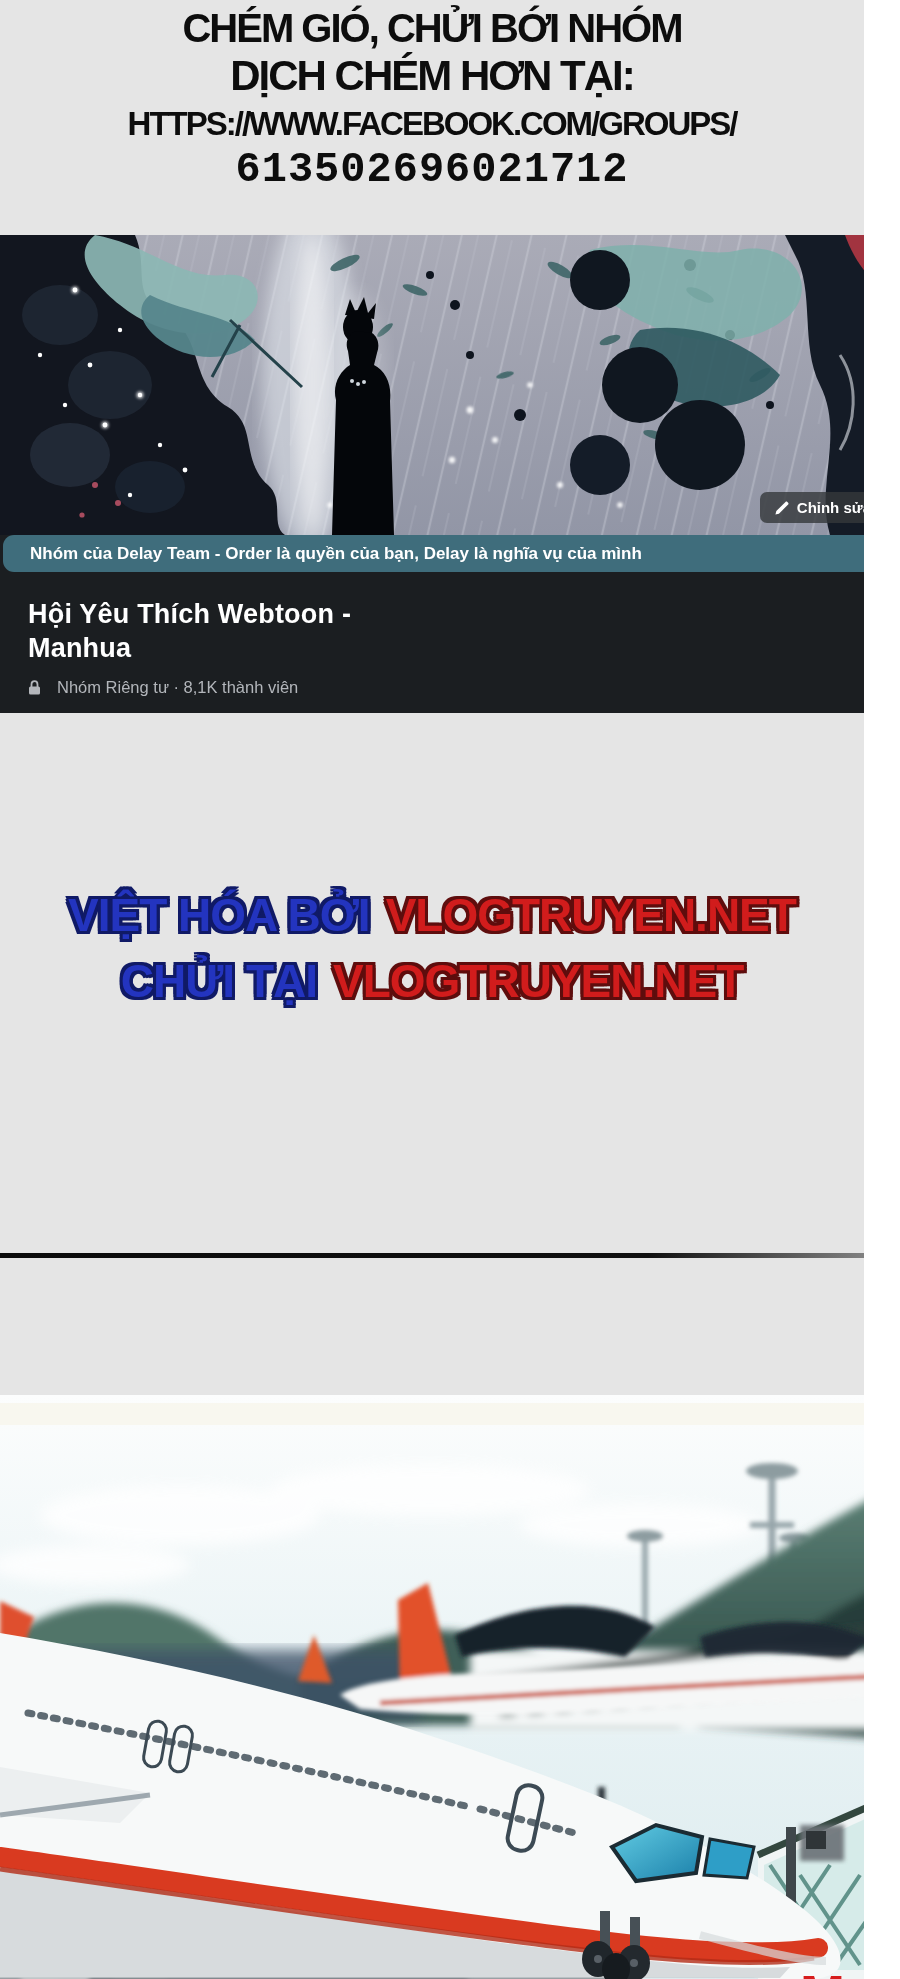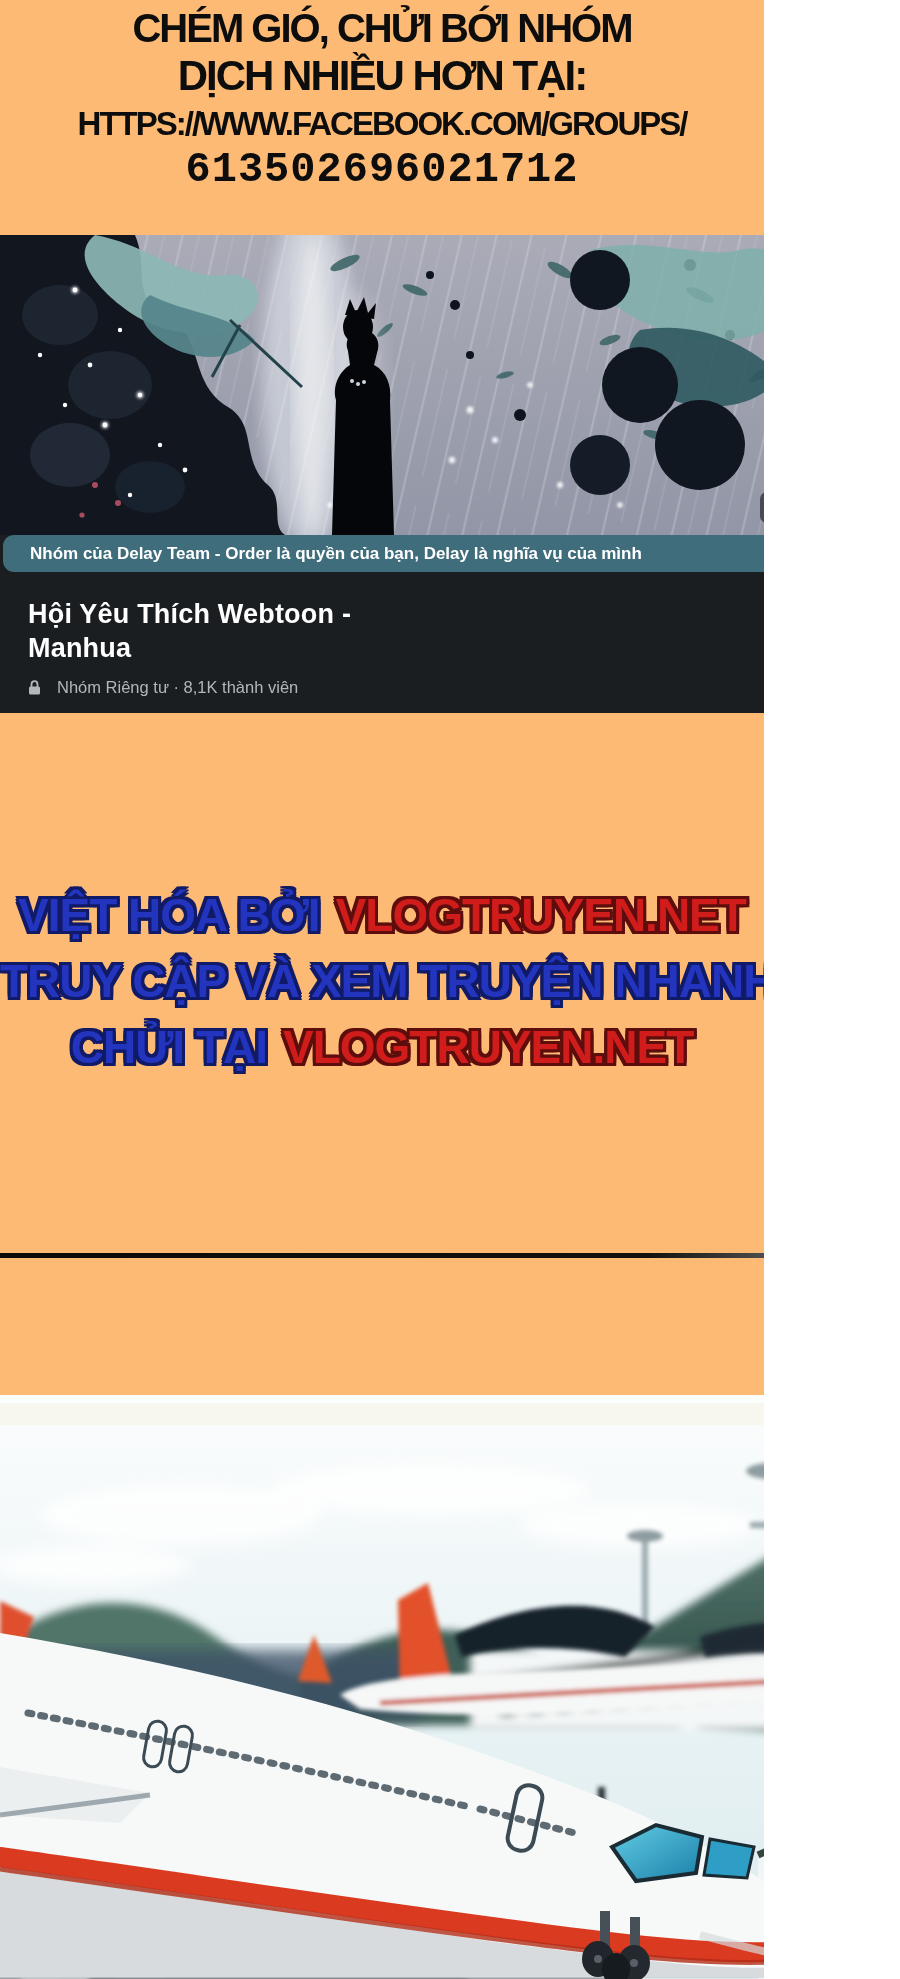--- a/index.html
+++ b/index.html
@@ -1,16 +1,16 @@
 <!DOCTYPE html>
 <html><head>
 <meta charset="utf-8">
 <style>
   html,body{margin:0;padding:0;background:#ffffff;}
-  .page{position:relative;width:764px;height:1979px;overflow:hidden;background:#fdba74;
+  .page{position:relative;width:864px;height:1979px;overflow:hidden;background:#e5e5e5;
         font-family:"Liberation Sans","DejaVu Sans",sans-serif;}
 
   
   .credit{position:absolute;top:4px;left:0;right:0;text-align:center;color:#0d0d0d;
           font-weight:700;letter-spacing:-2px;}
   .credit div{white-space:nowrap;}
   .credit .l1{font-size:40px;line-height:48px;}
   .credit .l2{font-size:42px;line-height:48px;}
   .credit .l3{font-size:33px;line-height:48px;}
   .credit .l4{font-size:42px;line-height:44px;letter-spacing:1px;font-family:Liberation Mono, monospace;}
@@ -47,21 +47,21 @@
   .scene{position:absolute;top:1395px;left:0;width:900px;height:584px;}
   .scene svg{display:block;}
 </style>
 </head>
 <body>
 
 <div class="page">
 
   <div class="credit">
     <div class="l1">CHÉM GIÓ, CHỬI BỚI NHÓM</div>
-    <div class="l2">DỊCH NHIỀU HƠN TẠI:</div>
+    <div class="l2">DỊCH CHÉM HƠN TẠI:</div>
     <div class="l3">HTTPS://WWW.FACEBOOK.COM/GROUPS/</div>
     <div class="l4">613502696021712</div>
   </div>
 
   <div class="fb">
     <div class="cover">
       <svg width="900" height="300" viewBox="0 0 900 300">
         <defs>
           <linearGradient id="skyc" x1="0" y1="0" x2="0" y2="1">
             <stop offset="0" stop-color="#aaabb7"></stop>
@@ -199,23 +199,20 @@
         <span>Nhóm Riêng tư · 8,1K thành viên</span>
       </div>
     </div>
   </div>
 
   <div class="promo">
     <div>
       <span class="pb gap">VIỆT HÓA BỞI</span><span class="pr">VLOGTRUYEN.NET</span>
     </div>
     <div>
-      <span class="pb">TRUY CẬP VÀ XEM TRUYỆN NHANH</span>
-    </div>
-    <div>
       <span class="pb gap">CHỬI TẠI</span><span class="pr">VLOGTRUYEN.NET</span>
     </div>
   </div>
 
   <div class="divider"></div>
 
   <div class="scene">
     <svg width="900" height="584" viewBox="0 0 900 584">
       <defs>
         <linearGradient id="sky" x1="0" y1="0" x2="0" y2="1">

